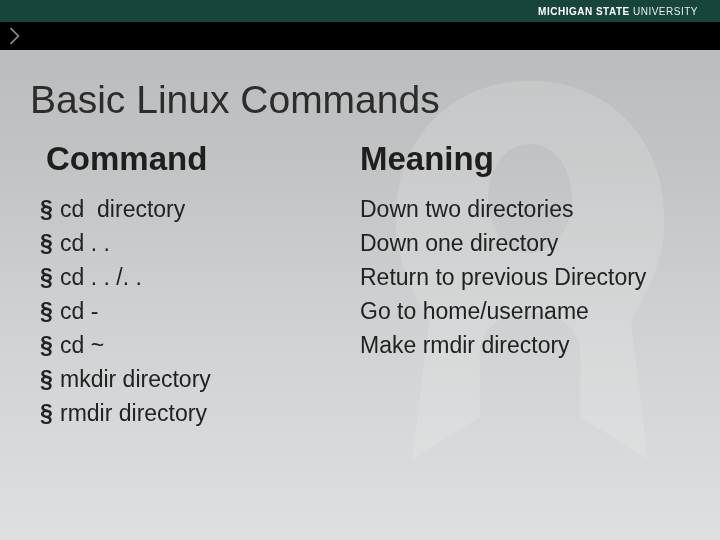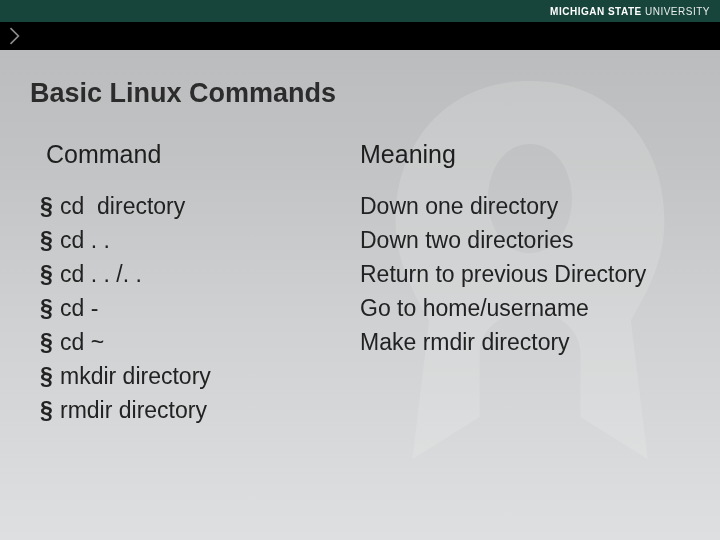--- a/index.html
+++ b/index.html
@@ -33,21 +33,21 @@
   .header-bar {
     position: absolute;
     top: 0;
     left: 0;
     right: 0;
     height: 22px;
     background: #18453b;
     display: flex;
     align-items: center;
     justify-content: flex-end;
-    padding-right: 10px;
+    padding-right: 22px;
   }
   .brand {
     color: #ffffff;
     font-size: 10px;
     letter-spacing: 0.5px;
     font-weight: 600;
   }
   .brand .light {
     font-weight: 300;
     opacity: 0.9;
@@ -71,39 +71,39 @@
     color: #8a8c8b;
   }
   .chevron svg {
     width: 14px;
     height: 18px;
   }
   .title {
     position: absolute;
     top: 78px;
     left: 30px;
-    font-size: 27px;
+    font-size: 39px;
     color: #2c2c2c;
-    font-weight: 700;
+    font-weight: 400;
   }
   .content {
     position: absolute;
     top: 140px;
     left: 40px;
     right: 40px;
     display: flex;
   }
   .col {
     flex: 0 0 50%;
   }
   .col-header {
-    font-size: 25px;
-    font-weight: 400;
+    font-size: 33px;
+    font-weight: 700;
     color: #1e1e1e;
-    margin-bottom: 20px;
+    margin-bottom: 14px;
     padding-left: 6px;
   }
   .col.meaning .col-header {
     padding-left: 0;
   }
   .row {
     font-size: 23px;
     color: #222;
     line-height: 1.48;
     display: flex;
@@ -177,24 +177,24 @@
           <div class="row">
             <span class="bullet">§</span>
             <span class="cmd-text">rmdir directory</span>
           </div>
         </div>
     </div>
     <div class="col meaning">
       <div class="col-header">Meaning</div>
       <div id="meaning-rows">
           <div class="row">
+            <span class="meaning-text">Down two directories</span>
+          </div>
+          <div class="row">
             <span class="meaning-text">Down one directory</span>
-          </div>
-          <div class="row">
-            <span class="meaning-text">Down two directories</span>
           </div>
           <div class="row">
             <span class="meaning-text">Return to previous Directory</span>
           </div>
           <div class="row">
             <span class="meaning-text">Go to home/username</span>
           </div>
           <div class="row">
             <span class="meaning-text">Make rmdir directory</span>
           </div>

